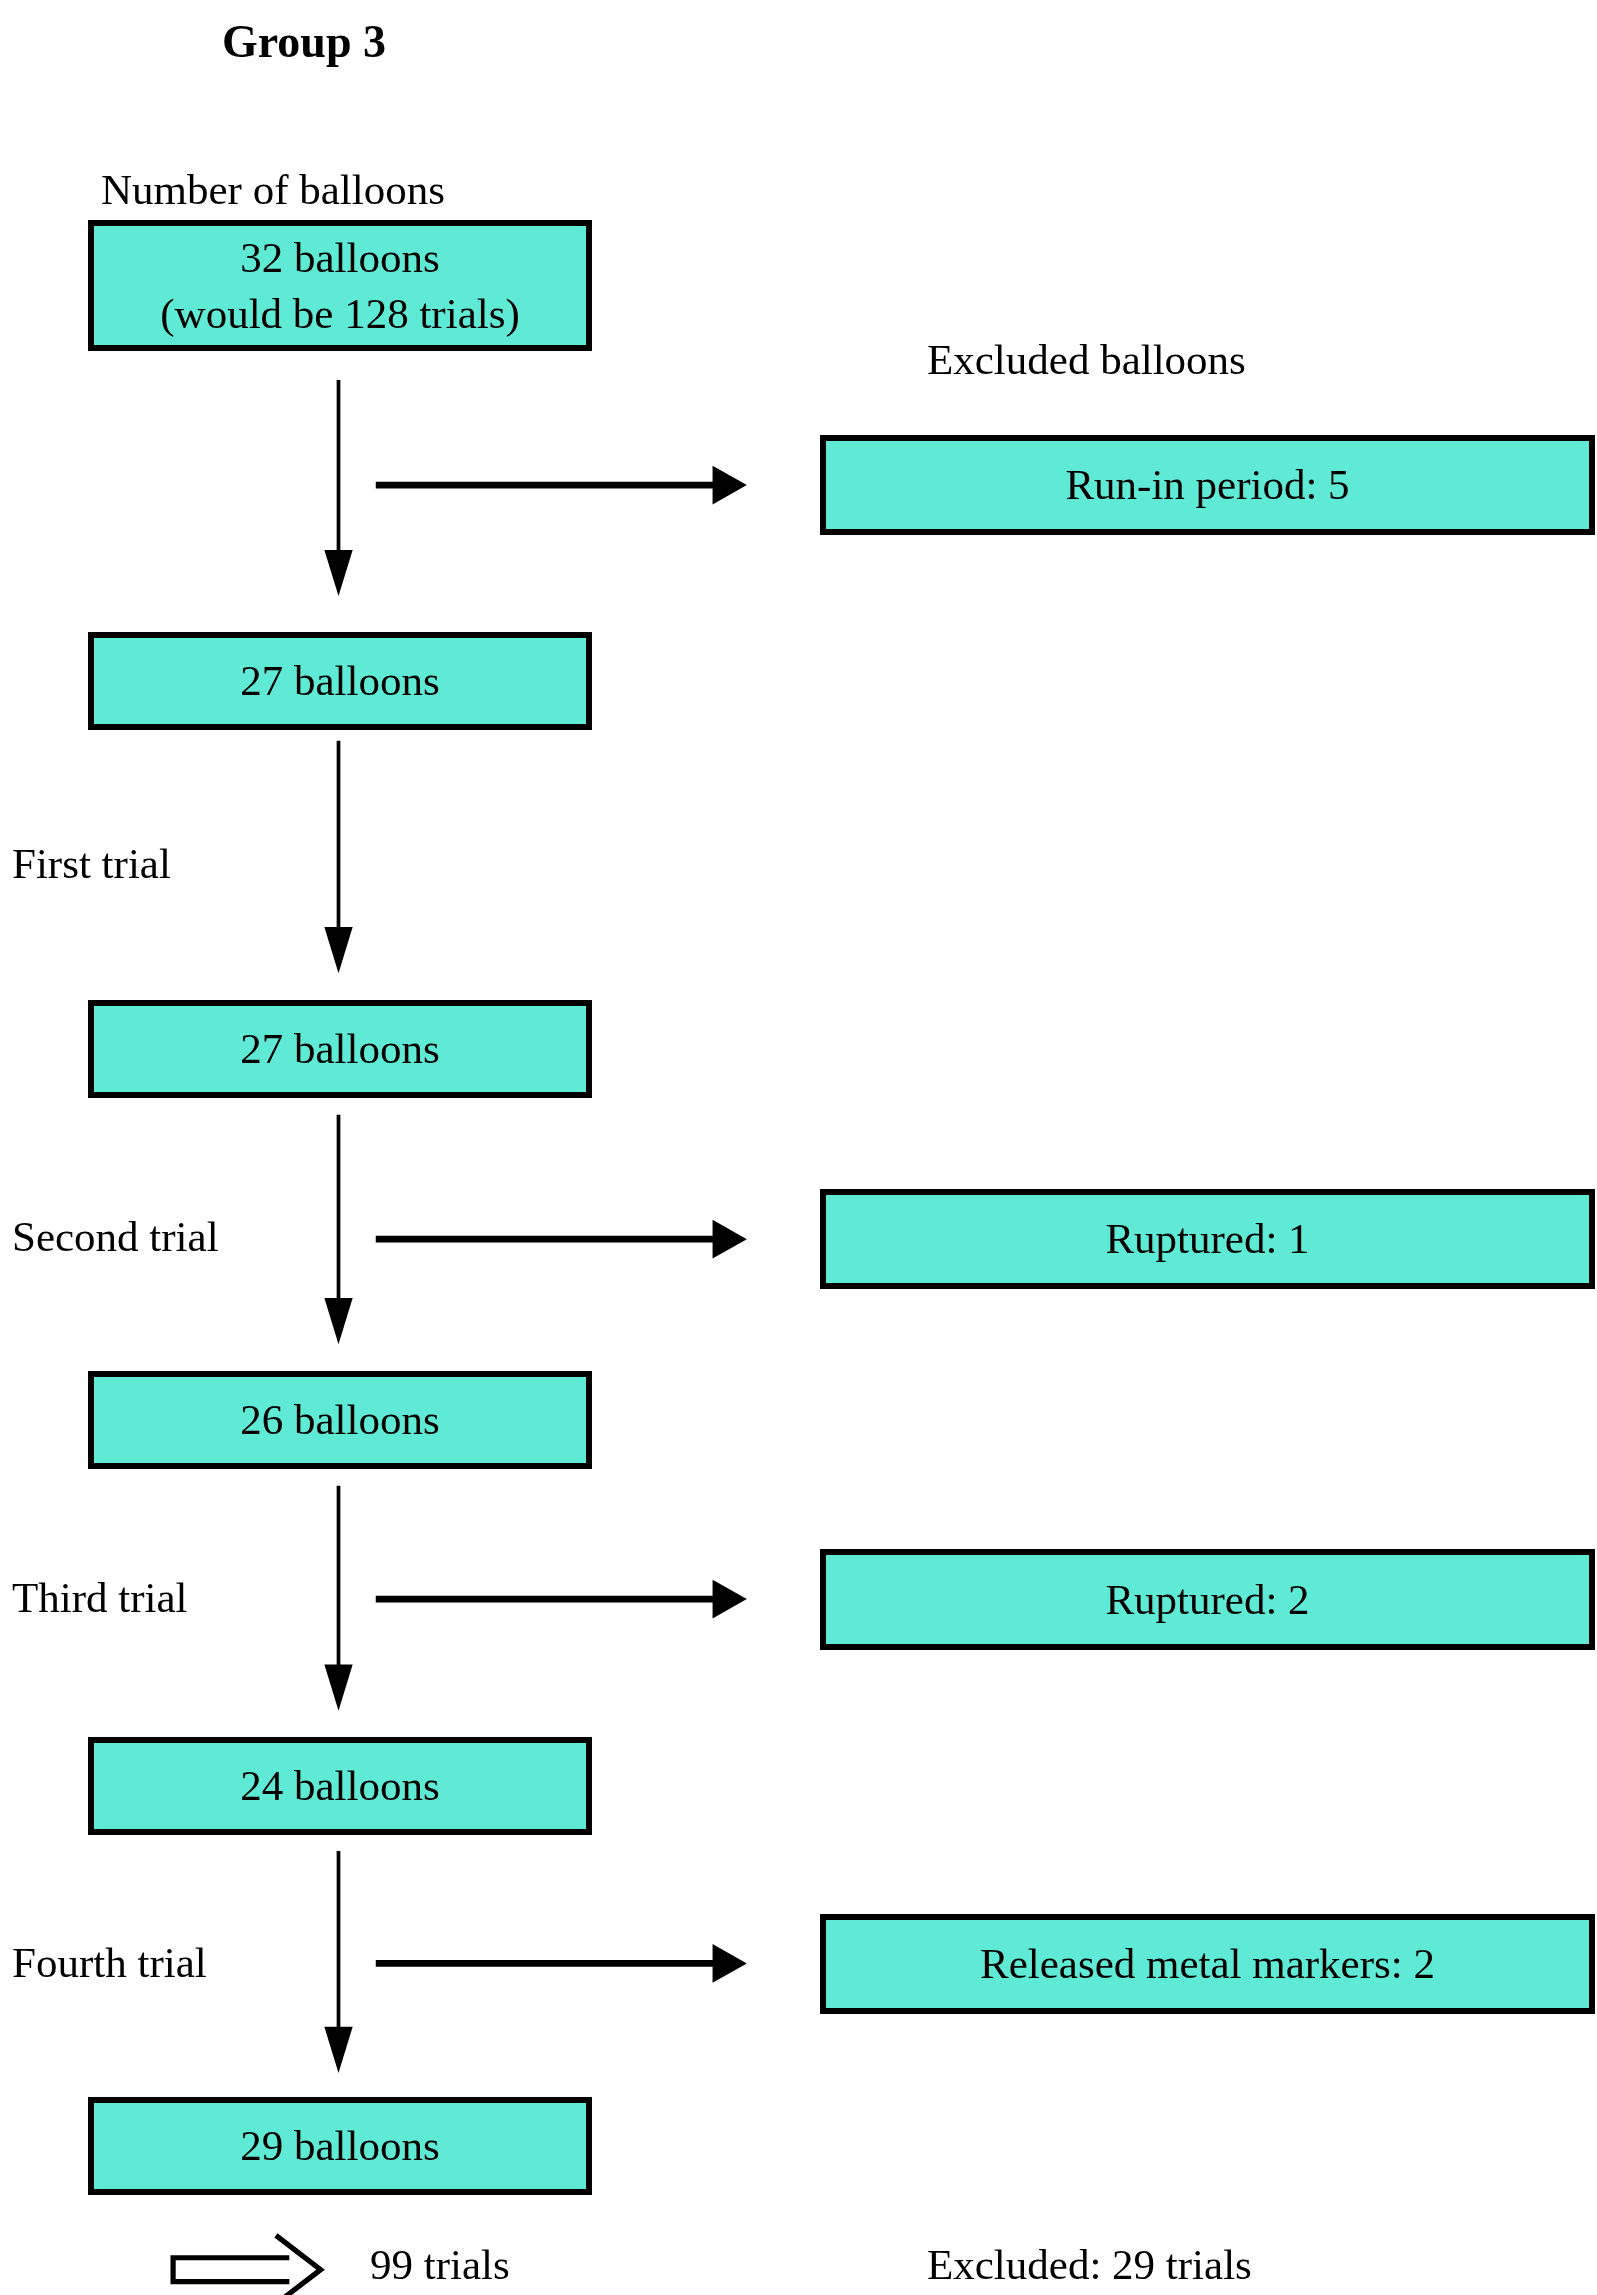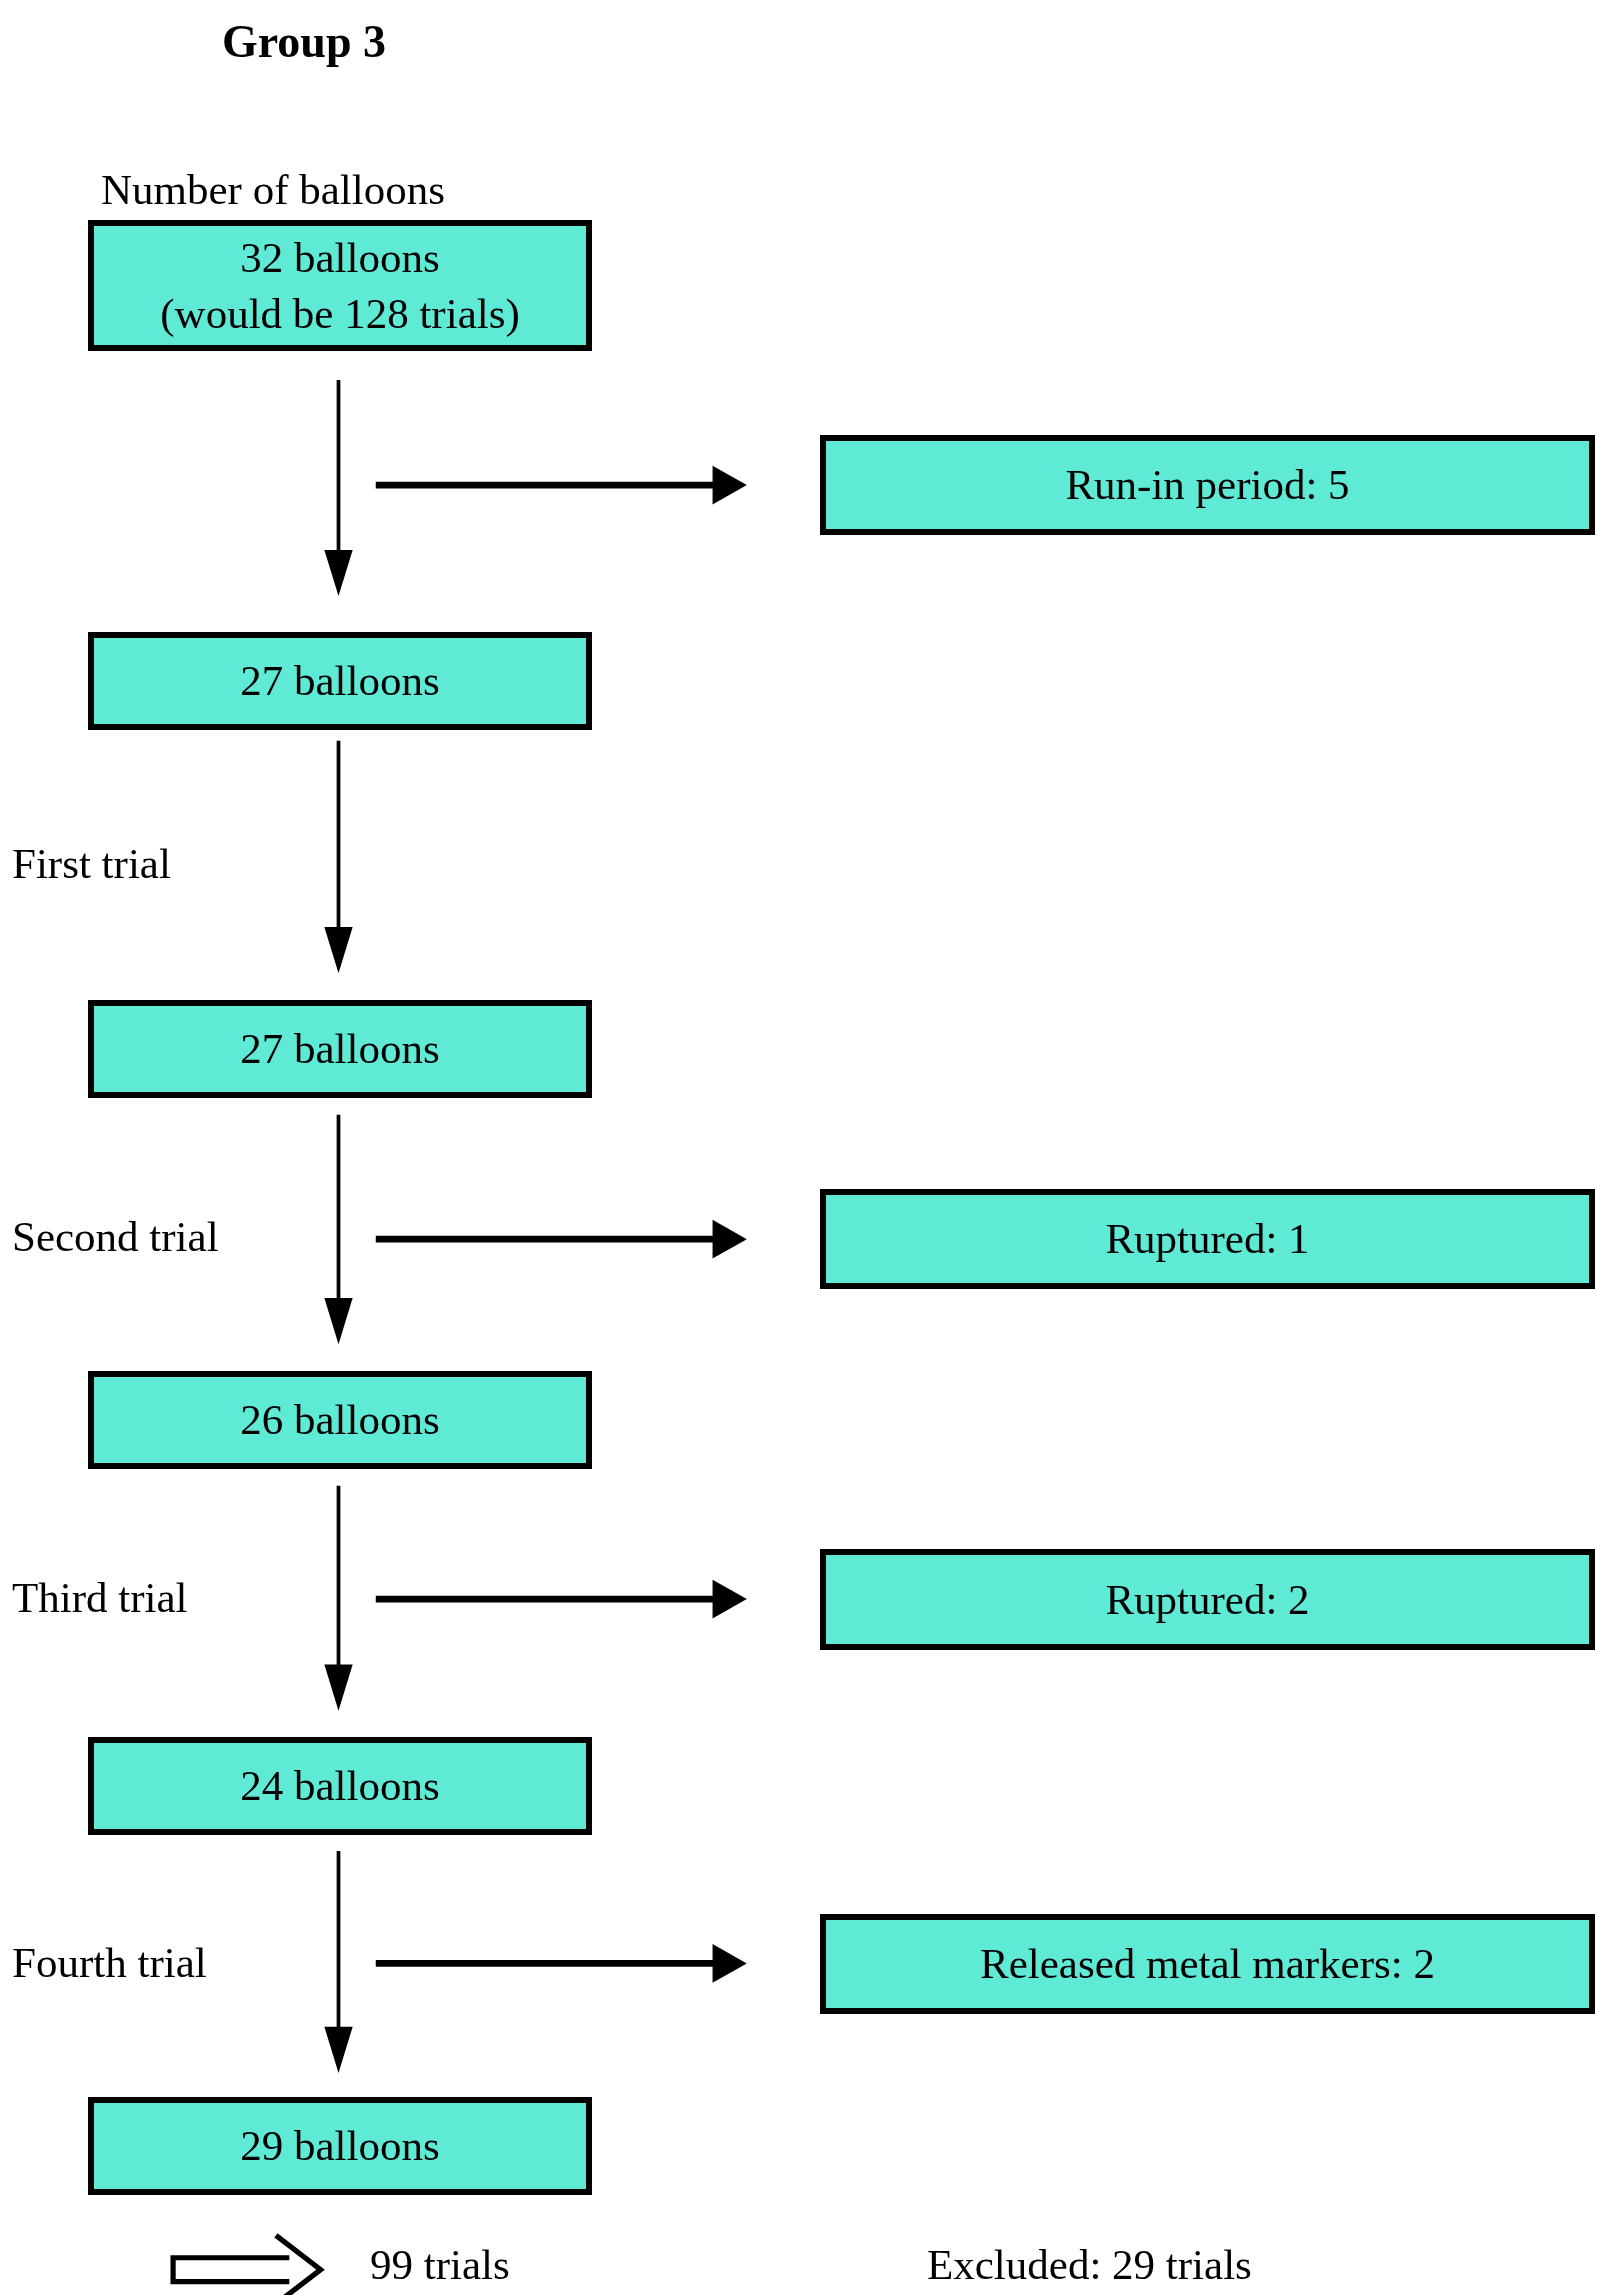--- a/index.html
+++ b/index.html
@@ -105,20 +105,21 @@
 
     <g>
       <path d="M 388 3030 H 232 V 3062 H 388" fill="none" stroke="#000" stroke-width="7"></path>
       <path d="M 370 3000 L 430 3046 L 370 3092" fill="none" stroke="#000" stroke-width="7"></path>
     </g>
   </svg>
 
   <div class="diagram-title">Group 3</div>
 
   <div class="col-header" style="left:101px;top:148px;margin-top:17px;">Number of balloons</div>
+  <div class="col-header" style="left:927px;top:335px;">Excluded balloons</div>
 
   <div class="flow-box left-box" style="top:220px;height:131px;">
     <span>32 balloons</span>
     <span>(would be 128 trials)</span>
   </div>
   <div class="flow-box left-box" style="top:632px;height:98px;">
     <span>27 balloons</span>
   </div>
   <div class="flow-box left-box" style="top:1000px;height:98px;">
     <span>27 balloons</span>

